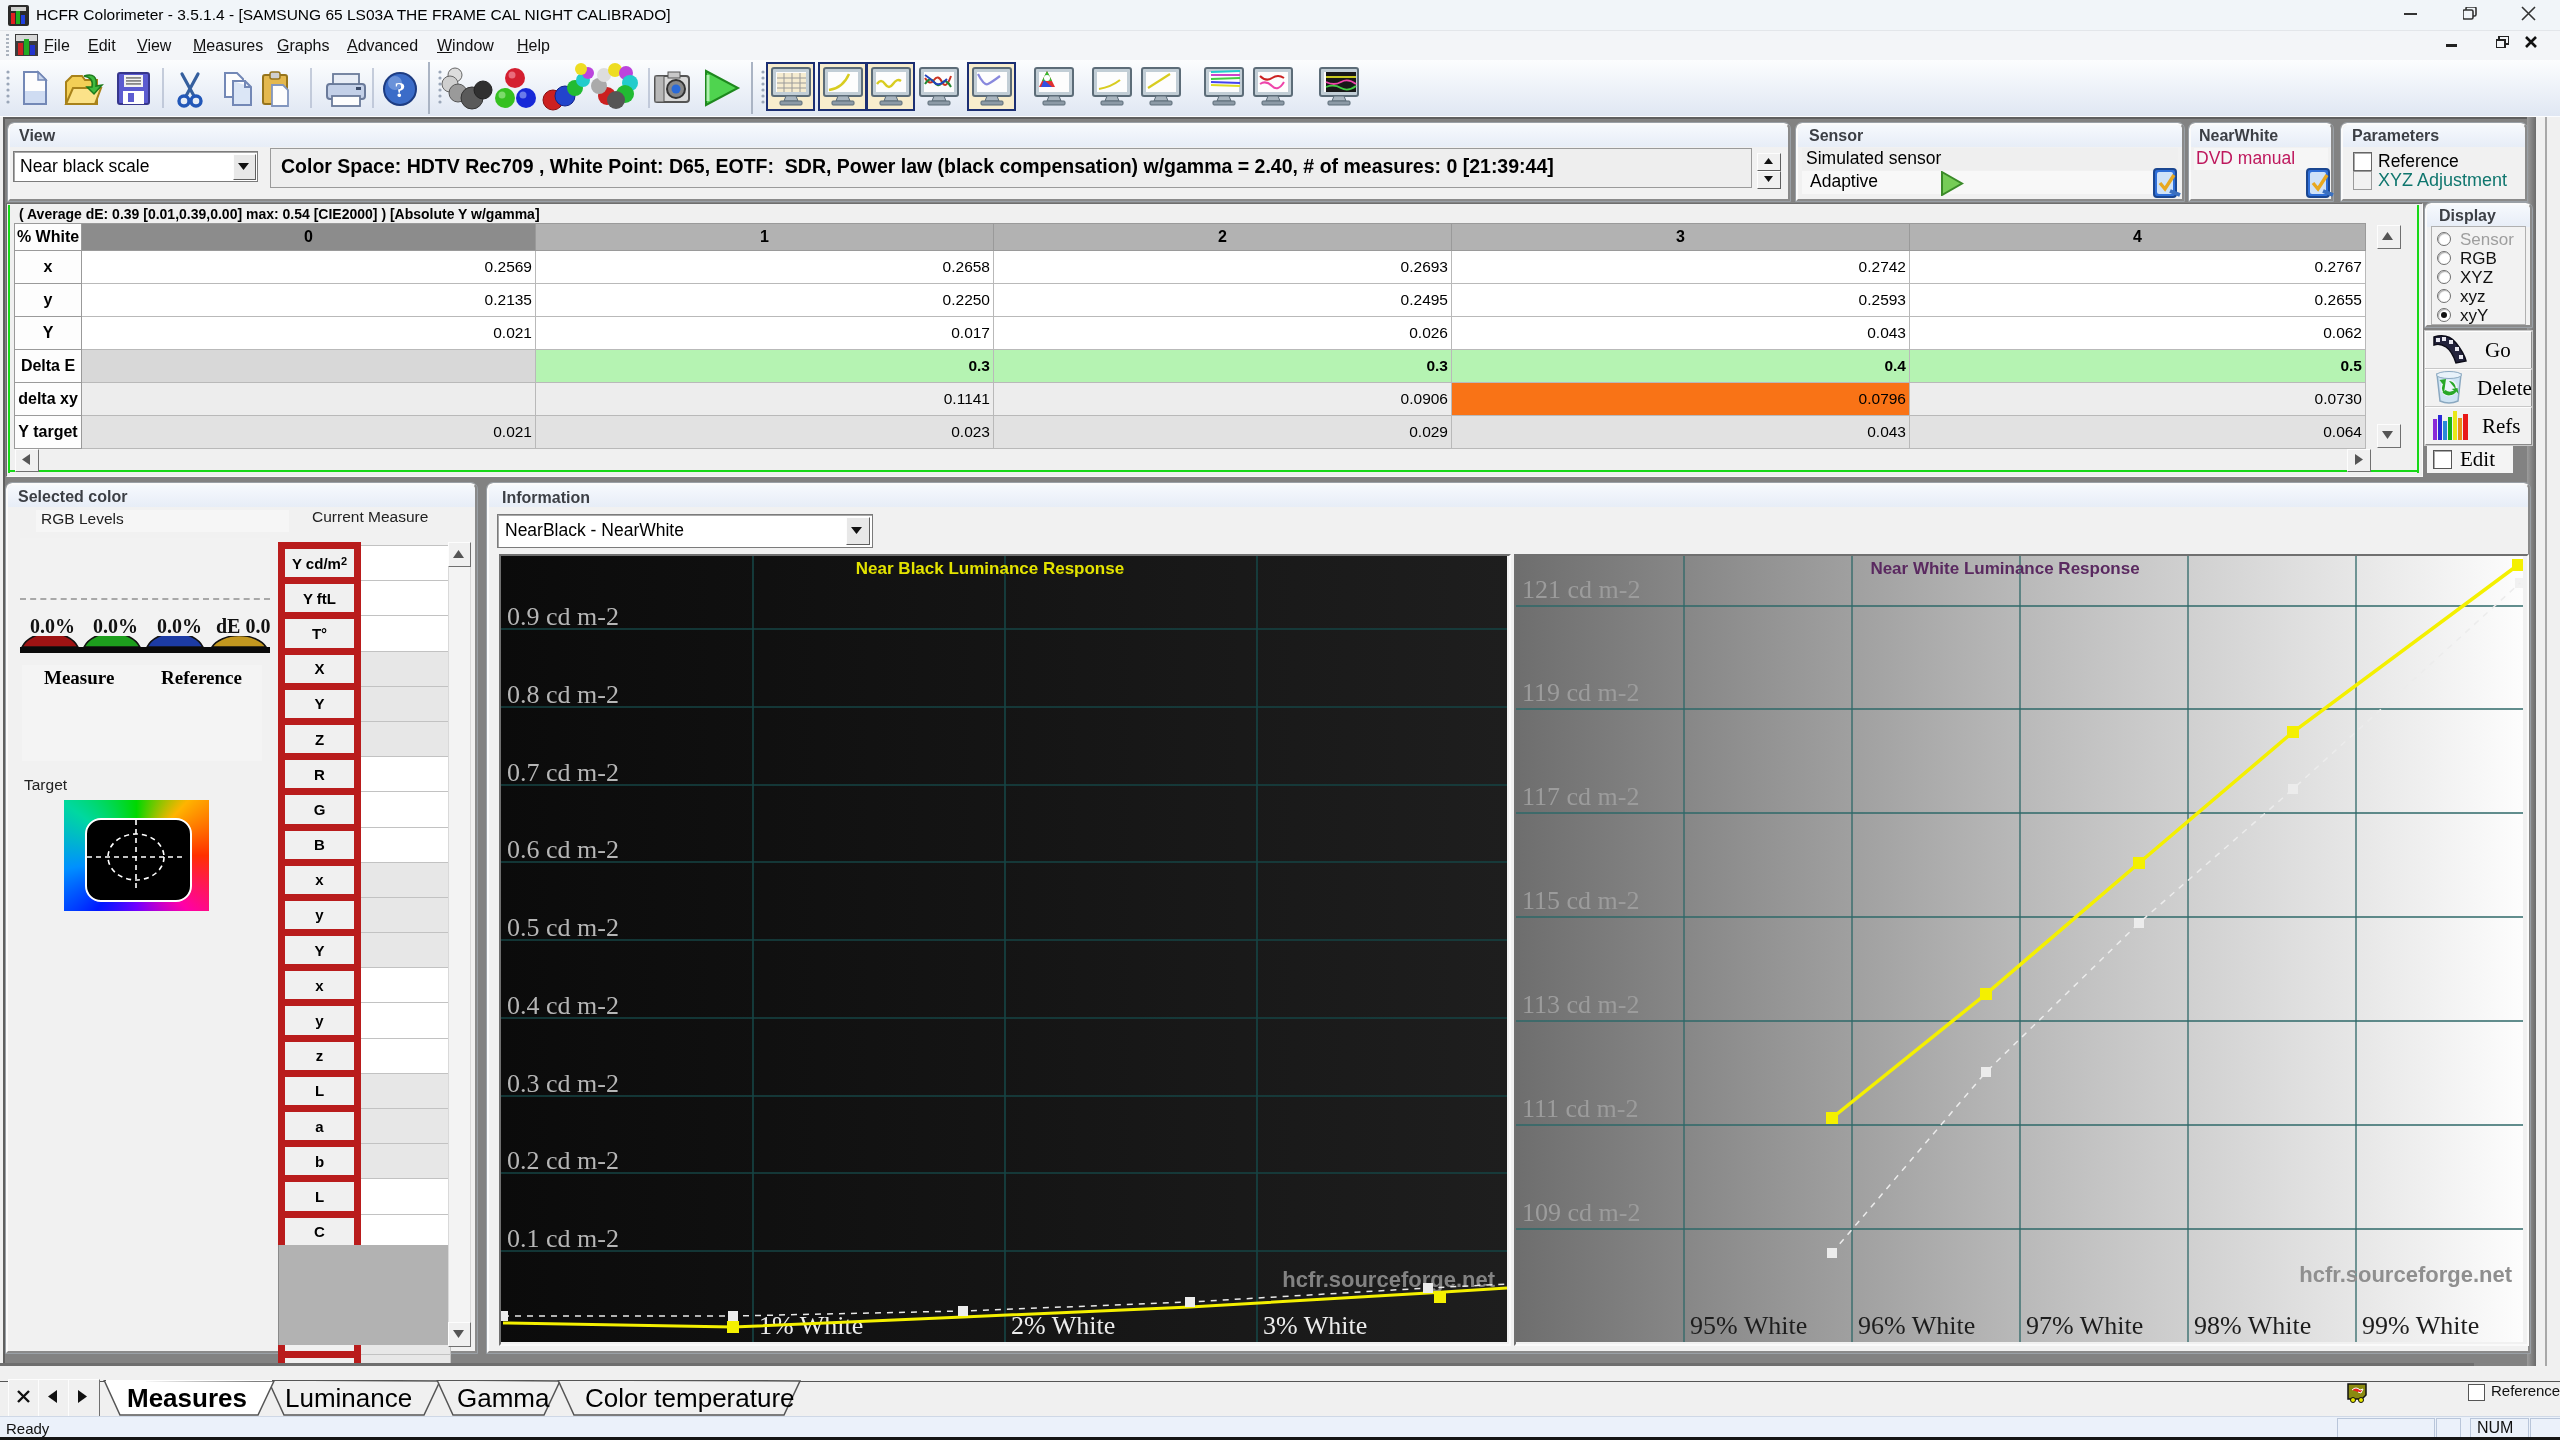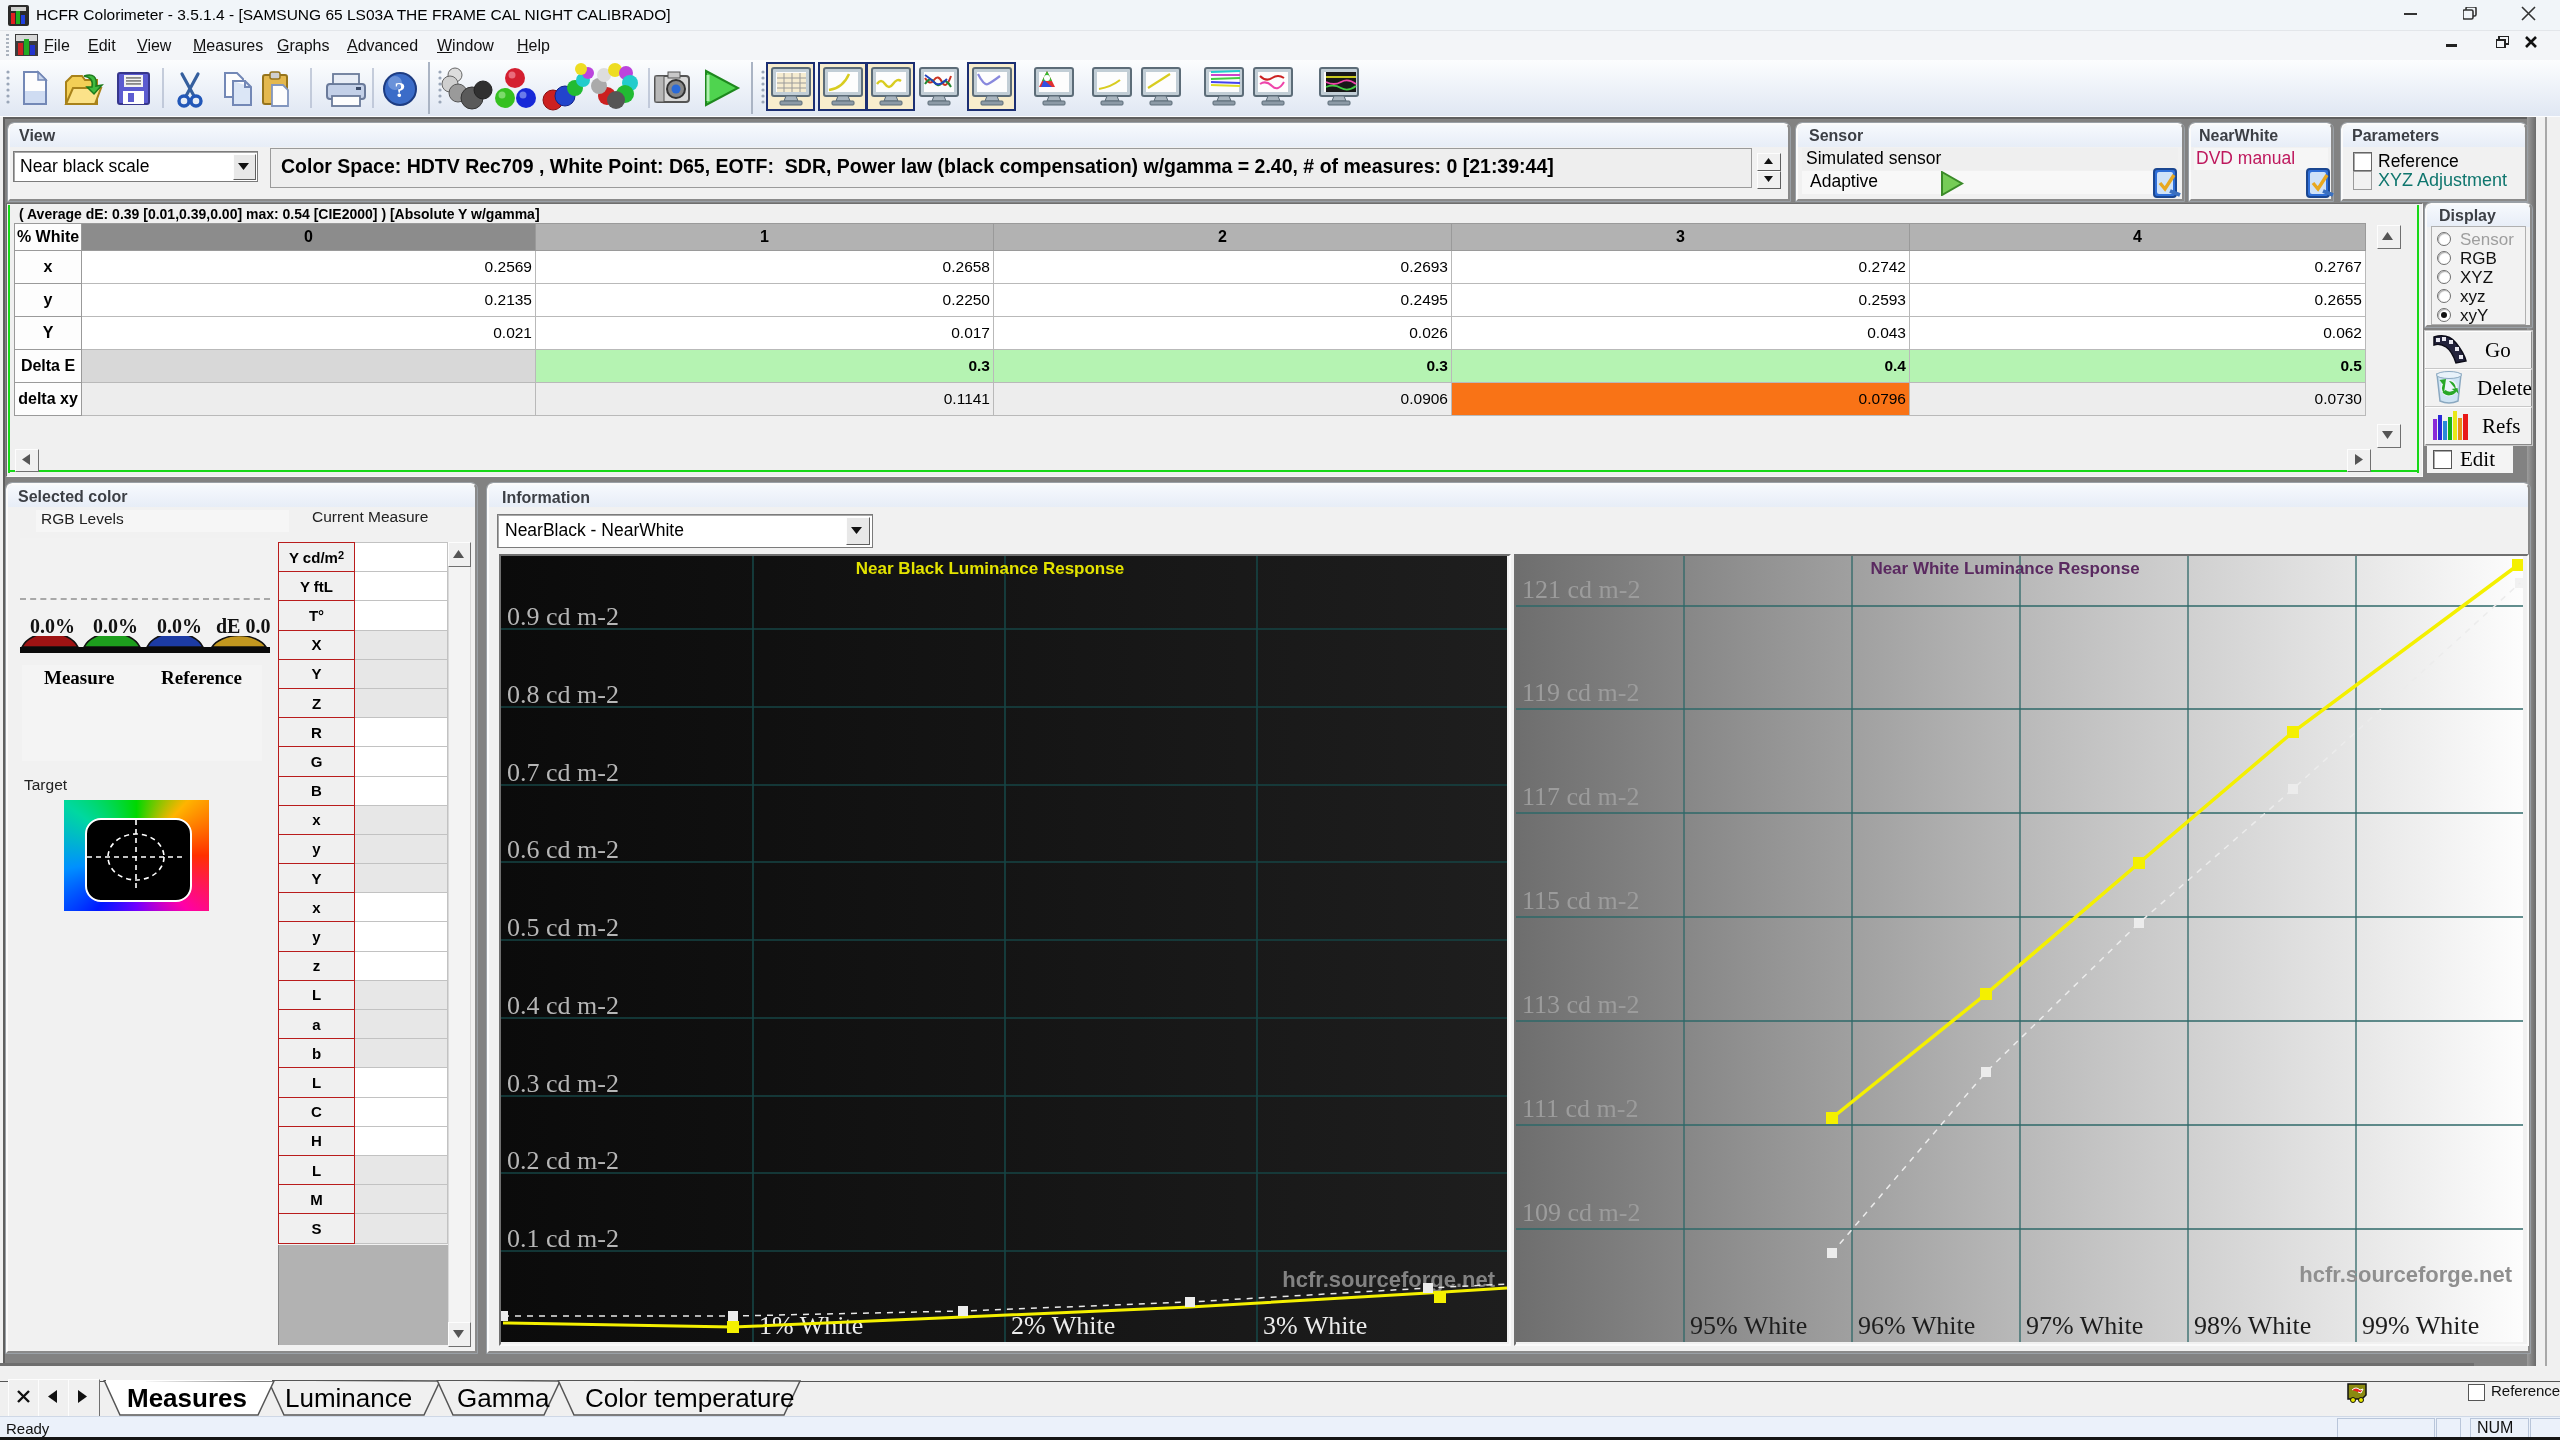--- a/index.html
+++ b/index.html
@@ -13,21 +13,21 @@
   .phead{position:absolute;left:0;top:0;right:0;height:22px;
          background:linear-gradient(#f6f9fd,#e7edf7);border-radius:5px 5px 0 0;}
   .th{white-space:nowrap;border:1px solid #9a9a9a;font-weight:bold;font-size:16px;color:#000;text-align:center;background:#fdfdfd;padding:0;}
   .d{border:1px solid #b9b9b9;font-size:15.5px;color:#000;text-align:right;padding:0 3px 0 0;background:#fff;}
   .g{background:#b5f3b2 !important;font-weight:bold;}
   .radio{position:absolute;width:12px;height:12px;border-radius:50%;background:#fff;border:1px solid #707070;box-shadow:inset 1px 1px 1px #b0b0b0;}
   .rlab{position:absolute;font-size:17px;color:#111;}
   .serif{font-family:"Liberation Serif",serif;}
   .btn3d{background:#f1f1f1;border:1px solid;border-color:#fdfdfd #8a8a8a #8a8a8a #fdfdfd;box-shadow:0 0 0 1px #c8c8c8;}
   #cm td{height:28.2px;padding:0;}
-  .cl{border:1px solid #b91c1c;background:#f0f0f0;font-weight:bold;font-size:15px;text-align:center;color:#000;}
+  .cl{border:7px solid #b91c1c;background:#f0f0f0;font-weight:bold;font-size:15px;text-align:center;color:#000;}
   .cw{border:1px solid #c2c2c2;background:#fff;}
   .cg{border:1px solid #c2c2c2;background:#e7e7e7;}
 </style>
 </head>
 <body>
 <div id="app">
 
   <div class="abs" style="left:0;top:0;width:2560px;height:30px;background:#f1f5f9;"></div>
   <svg class="abs" style="left:8px;top:5px" width="21" height="21" viewBox="0 0 21 21">
     <rect x="0" y="0" width="21" height="21" rx="2" fill="#2a2a2a"></rect>
@@ -379,20 +379,28 @@
             <td class="d g">0.5</td>
           </tr>
       <tr style="height:33px;">
             <td class="th">delta xy</td>
             <td class="d" style="background:#ededed;"></td>
             <td class="d" style="background:#ededed;">0.1141</td>
             <td class="d" style="background:#ededed;">0.0906</td>
             <td class="d" style="background:#f97316;">0.0796</td>
             <td class="d" style="background:#ededed;">0.0730</td>
           </tr>
+      <tr style="height:33px;">
+            <td class="th">Y target</td>
+            <td class="d" style="background:#e2e2e2;">0.021</td>
+            <td class="d" style="background:#e2e2e2;">0.023</td>
+            <td class="d" style="background:#e2e2e2;">0.029</td>
+            <td class="d" style="background:#e2e2e2;">0.043</td>
+            <td class="d" style="background:#e2e2e2;">0.064</td>
+          </tr>
     </tbody>
       </table>
 
     <div class="abs" style="left:8px;top:245px;width:22px;height:21px;background:#f0f0f0;border:1px solid;border-color:#fdfdfd #707070 #707070 #fdfdfd;"></div>
     <svg class="abs" style="left:15px;top:250px" width="8" height="11">
         <path d="M8 0 v11 l-8 -5.5 z" fill="#555"></path>
       </svg>
     <div class="abs" style="left:2340px;top:245px;width:22px;height:21px;background:#f0f0f0;border:1px solid;border-color:#fdfdfd #707070 #707070 #fdfdfd;"></div>
     <svg class="abs" style="left:2348px;top:250px" width="8" height="11">
         <path d="M0 0 v11 l8 -5.5 z" fill="#555"></path>

